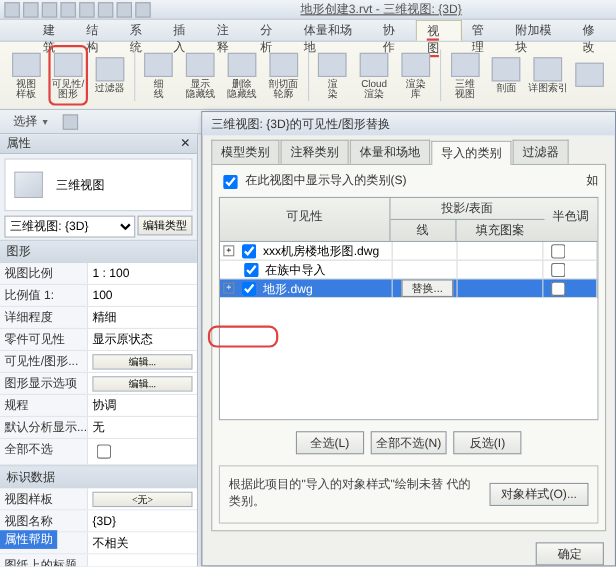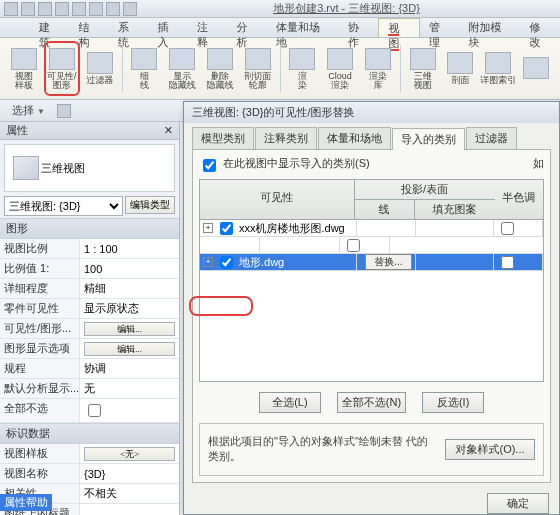--- a/index.html
+++ b/index.html
@@ -18,21 +18,21 @@
 .rib-ic.lg { width: 26px; height: 22px; }
 .rib-lbl { font-size: 9px; color: #444; text-align: center; line-height: 1; white-space: nowrap; }
 .red-circle { border: 2px solid #e04040; border-radius: 6px; }
 .sep { width: 1px; background: #c8d0dc; margin: 4px 2px; }
 .selectbar { height: 22px; background: linear-gradient(#eef2f6,#dde4ec); display: flex; align-items: center; padding: 0 6px; gap: 6px; border-bottom: 1px solid #b8c0cc; }
 .sel-btn { padding: 2px 6px; color: #444; }
 .tri { font-size: 8px; color: #666; }
 .main { display: flex; height: 393px; }
 .left { width: 180px; background: #eef2f6; border-right: 1px solid #b8c0cc; overflow: hidden; }
 .panel-hdr { height: 18px; background: linear-gradient(#e0e6ee,#d0d8e2); border-bottom: 1px solid #b8c0cc; display: flex; align-items: center; padding: 0 6px; justify-content: space-between; color: #333; }
-.preview { height: 48px; background: #fff; margin: 4px; border: 1px solid #c8d0dc; display: flex; align-items: center; padding: 0 8px; gap: 2px; }
+.preview { height: 48px; background: #fff; margin: 4px; border: 1px solid #c8d0dc; display: flex; align-items: center; padding: 0 8px; gap: 12px; }
 .prev-ic { width: 26px; height: 24px; background: linear-gradient(145deg,#e8ecf2,#c8d0dc); border: 1px solid #a8b0bc; }
 .type-sel { display: flex; margin: 2px 4px; gap: 2px; }
 .type-sel select { flex: 1; height: 20px; background: #fff; border: 1px solid #a8b0bc; }
 .type-btn { height: 18px; padding: 0 4px; background: linear-gradient(#f8f8f0,#e8e8e0); border: 1px solid #a8b0bc; font-size: 10px; }
 .sect-hdr { background: linear-gradient(#e0e6ee,#d0d8e2); padding: 2px 6px; border-top: 1px solid #c8d0dc; border-bottom: 1px solid #c8d0dc; color: #333; }
 .prop-row { display: flex; border-bottom: 1px solid #dde4ec; }
 .prop-k { width: 80px; padding: 2px 4px; border-right: 1px solid #dde4ec; background: #f4f6fa; color: #333; white-space: nowrap; overflow: hidden; }
 .prop-v { flex: 1; padding: 2px 4px; background: #fff; display: flex; align-items: center; }
 .ed-btn { height: 14px; padding: 0 20px; font-size: 9px; background: linear-gradient(#f8f8f0,#e8e8e0); border: 1px solid #a8b0bc; width: 100%; font-family: Liberation Serif, serif; }
 
@@ -50,26 +50,26 @@
 .gc-vis { width: 160px; }
 .gc-line { width: 60px; }
 .gc-fill { width: 80px; }
 .gc-half { width: 50px; }
 .grid-row { display: flex; border-bottom: 1px solid #d8dcd8; height: 17px; align-items: center; }
 .grid-row.sel { background: #3a7de0; color: #fff; }
 .gc { border-right: 1px solid #d8dcd8; padding: 1px 3px; display: flex; align-items: center; gap: 3px; height: 100%; overflow: hidden; white-space: nowrap; }
 .sq { width: 10px; height: 10px; border: 1px solid #888; font-size: 8px; line-height: 8px; text-align: center; }
 .repl-btn { margin-left: auto; padding: 0 8px; font-size: 10px; background: #f0f0ec; border: 1px solid #888; color: #333; }
 .red-ovl { position: absolute; border: 2px solid #e04040; border-radius: 8px; }
-.btn-row { display: flex; gap: 16px; margin: 10px 0; justify-content: center; }
+.btn-row { display: flex; gap: 6px; margin: 10px 0; justify-content: center; }
 .dbtn { padding: 2px 4px; background: linear-gradient(#f8f8f4,#e4e6e2); border: 1px solid #9098a0; min-width: 62px; color: #333; }
 .hint-box { border: 1px solid #c0c4c0; padding: 10px 8px; margin-top: auto; display: flex; align-items: center; gap: 14px; }
 .hint-txt { color: #444; line-height: 1.4; flex: 1; }
 .dlg-foot { padding: 6px 10px; display: flex; justify-content: flex-end; }
-.help-hl { position: absolute; bottom: 4px; left: 0; background: #3a7de0; color: #fff; padding: 1px 4px; }
+.help-hl { position: absolute; bottom: 16px; left: 0; background: #3a7de0; color: #fff; padding: 1px 4px; }
 </style>
 </head>
 <body>
 
 <div class="titlebar">
   <div class="qat">
     <div class="qat-ic"></div>
     <div class="qat-ic"></div>
     <div class="qat-ic"></div>
     <div class="qat-ic"></div>
@@ -283,20 +283,25 @@
               <input type="checkbox" checked="" style="">
               <span>xxx机房楼地形图.dwg</span>
             </div>
             <div class="gc gc-line"></div>
             <div class="gc gc-fill"></div>
             <div class="gc gc-half">
               <input type="checkbox" style="">
             </div>
           </div>
           <div class="grid-row">
+            <div class="gc gc-vis">
+              <span style="width: 12px;"></span>
+              <input type="checkbox" checked="" style="">
+              <span>在族中导入</span>
+            </div>
             <div class="gc gc-line"></div>
             <div class="gc gc-fill"></div>
             <div class="gc gc-half">
               <input type="checkbox" style="">
             </div>
           </div>
           <div class="grid-row sel">
             <div class="gc gc-vis">
               <span class="sq">+</span>
               <input type="checkbox" checked="" style="">

